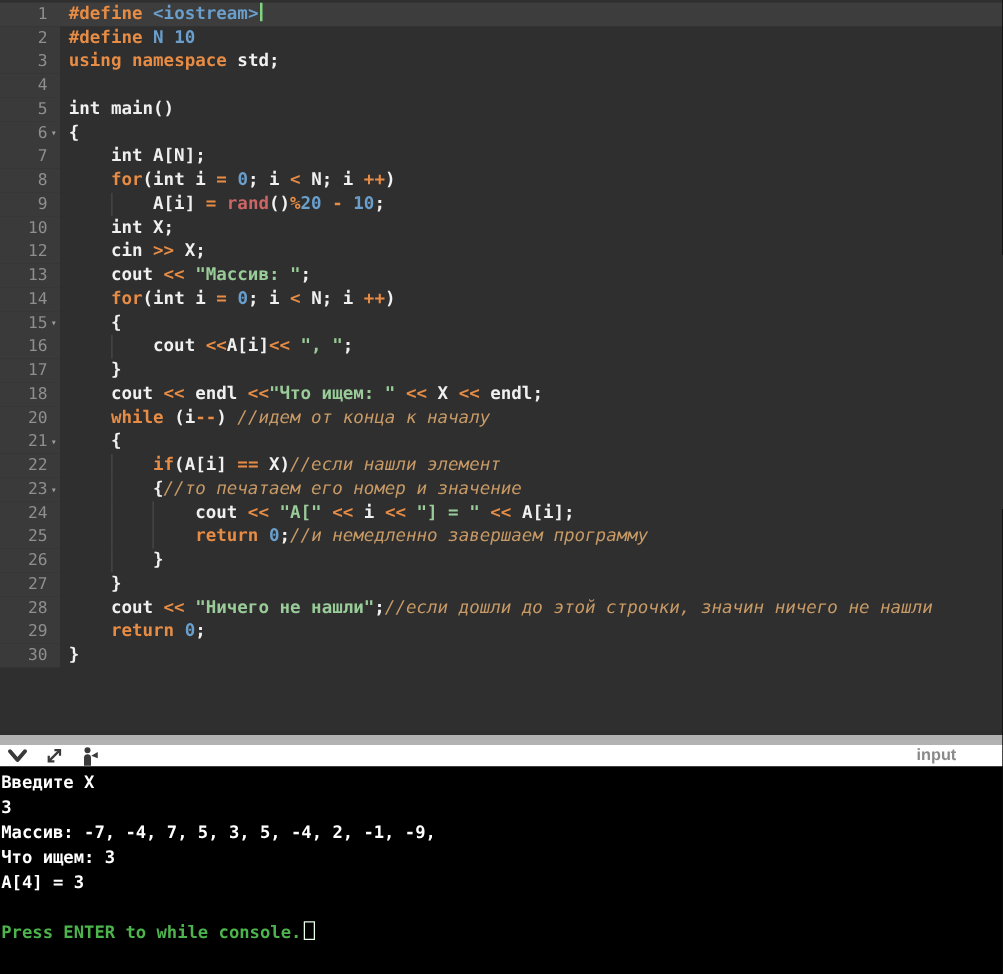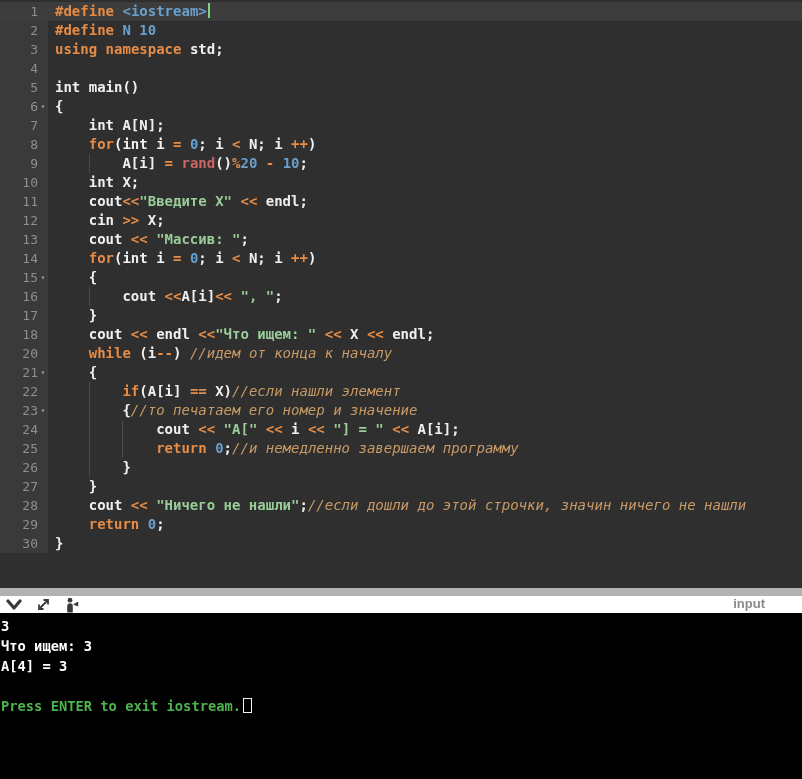--- a/index.html
+++ b/index.html
@@ -56,21 +56,20 @@
         <div class="row active"><div class="gutter"><span class="ln">1</span><span class="fold"></span></div><div class="content"><span class="tok-k">#define</span><span class="tok-p"> </span><span class="tok-n">&lt;iostream&gt;</span><span class="cursor"></span></div></div>
         <div class="row"><div class="gutter"><span class="ln">2</span><span class="fold"></span></div><div class="content"><span class="tok-k">#define</span><span class="tok-p"> </span><span class="tok-n">N</span><span class="tok-p"> </span><span class="tok-n">10</span></div></div>
         <div class="row"><div class="gutter"><span class="ln">3</span><span class="fold"></span></div><div class="content"><span class="tok-k">using</span><span class="tok-p"> </span><span class="tok-k">namespace</span><span class="tok-p"> std;</span></div></div>
         <div class="row"><div class="gutter"><span class="ln">4</span><span class="fold"></span></div><div class="content"></div></div>
         <div class="row"><div class="gutter"><span class="ln">5</span><span class="fold"></span></div><div class="content"><span class="tok-p">int main()</span></div></div>
         <div class="row"><div class="gutter"><span class="ln">6</span><span class="fold">▾</span></div><div class="content"><span class="tok-p">{</span></div></div>
         <div class="row"><div class="gutter"><span class="ln">7</span><span class="fold"></span></div><div class="content"><span class="tok-p">    int A[N];</span></div></div>
         <div class="row"><div class="gutter"><span class="ln">8</span><span class="fold"></span></div><div class="content"><span class="tok-p">    </span><span class="tok-k">for</span><span class="tok-p">(int i </span><span class="tok-k">=</span><span class="tok-p"> </span><span class="tok-n">0</span><span class="tok-p">; i </span><span class="tok-k">&lt;</span><span class="tok-p"> N; i </span><span class="tok-k">++</span><span class="tok-p">)</span></div></div>
         <div class="row"><div class="gutter"><span class="ln">9</span><span class="fold"></span></div><div class="content"><i class="guide" style="left: 40.6px;"></i><span class="tok-p">        A[i] </span><span class="tok-k">=</span><span class="tok-p"> </span><span class="tok-r">rand</span><span class="tok-p">()</span><span class="tok-k">%</span><span class="tok-n">20</span><span class="tok-p"> </span><span class="tok-k">-</span><span class="tok-p"> </span><span class="tok-n">10</span><span class="tok-p">;</span></div></div>
         <div class="row"><div class="gutter"><span class="ln">10</span><span class="fold"></span></div><div class="content"><span class="tok-p">    int X;</span></div></div>
-        <div class="row"><div class="gutter"><span class="ln">11</span><span class="fold"></span></div><div class="content"><span class="tok-p">    cout</span><span class="tok-k">&lt;&lt;</span><span class="tok-s">"Введите X"</span><span class="tok-p"> </span><span class="tok-k">&lt;&lt;</span><span class="tok-p"> endl;</span></div></div>
         <div class="row"><div class="gutter"><span class="ln">12</span><span class="fold"></span></div><div class="content"><span class="tok-p">    cin </span><span class="tok-k">&gt;&gt;</span><span class="tok-p"> X;</span></div></div>
         <div class="row"><div class="gutter"><span class="ln">13</span><span class="fold"></span></div><div class="content"><span class="tok-p">    cout </span><span class="tok-k">&lt;&lt;</span><span class="tok-p"> </span><span class="tok-s">"Массив: "</span><span class="tok-p">;</span></div></div>
         <div class="row"><div class="gutter"><span class="ln">14</span><span class="fold"></span></div><div class="content"><span class="tok-p">    </span><span class="tok-k">for</span><span class="tok-p">(int i </span><span class="tok-k">=</span><span class="tok-p"> </span><span class="tok-n">0</span><span class="tok-p">; i </span><span class="tok-k">&lt;</span><span class="tok-p"> N; i </span><span class="tok-k">++</span><span class="tok-p">)</span></div></div>
         <div class="row"><div class="gutter"><span class="ln">15</span><span class="fold">▾</span></div><div class="content"><span class="tok-p">    {</span></div></div>
         <div class="row"><div class="gutter"><span class="ln">16</span><span class="fold"></span></div><div class="content"><i class="guide" style="left: 40.6px;"></i><span class="tok-p">        cout </span><span class="tok-k">&lt;&lt;</span><span class="tok-p">A[i]</span><span class="tok-k">&lt;&lt;</span><span class="tok-p"> </span><span class="tok-s">", "</span><span class="tok-p">;</span></div></div>
         <div class="row"><div class="gutter"><span class="ln">17</span><span class="fold"></span></div><div class="content"><span class="tok-p">    }</span></div></div>
         <div class="row"><div class="gutter"><span class="ln">18</span><span class="fold"></span></div><div class="content"><span class="tok-p">    cout </span><span class="tok-k">&lt;&lt;</span><span class="tok-p"> endl </span><span class="tok-k">&lt;&lt;</span><span class="tok-s">"Что ищем: "</span><span class="tok-p"> </span><span class="tok-k">&lt;&lt;</span><span class="tok-p"> X </span><span class="tok-k">&lt;&lt;</span><span class="tok-p"> endl;</span></div></div>
         <div class="row"><div class="gutter"><span class="ln">20</span><span class="fold"></span></div><div class="content"><span class="tok-p">    </span><span class="tok-k">while</span><span class="tok-p"> (i</span><span class="tok-k">--</span><span class="tok-p">) </span><span class="tok-c">//идем от конца к началу</span></div></div>
         <div class="row"><div class="gutter"><span class="ln">21</span><span class="fold">▾</span></div><div class="content"><span class="tok-p">    {</span></div></div>
         <div class="row"><div class="gutter"><span class="ln">22</span><span class="fold"></span></div><div class="content"><i class="guide" style="left: 40.6px;"></i><span class="tok-p">        </span><span class="tok-k">if</span><span class="tok-p">(A[i] </span><span class="tok-k">==</span><span class="tok-p"> X)</span><span class="tok-c">//если нашли элемент</span></div></div>
@@ -105,21 +104,23 @@
         <circle cx="5" cy="3.2" r="2.4" fill="#3a3a3a"></circle>
         <path d="M2.2 15.5 V9 C2.2 7.2 3.4 6.3 5 6.3 C6.6 6.3 7.8 7.2 7.8 9 V15.5 Z" fill="#3a3a3a"></path>
         <path d="M8 7.5 L13.2 4.6 L13.2 9.6 Z" fill="#3a3a3a"></path>
       </svg>
     </span>
     <span class="input-label">input</span>
   </div>
 
   <div class="console">
     <div>
+        <div class="cline out"><span>Введите X</span></div>
         <div class="cline out"><span>3</span></div>
+        <div class="cline out"><span>Массив: -7, -4, 7, 5, 3, 5, -4, 2, -1, -9,</span></div>
         <div class="cline out"><span>Что ищем: 3</span></div>
         <div class="cline out"><span>A[4] = 3</span></div>
         <div class="cline blank"><span></span></div>
-        <div class="cline sys"><span>Press ENTER to exit iostream.</span><span class="block-cursor"></span></div>
+        <div class="cline sys"><span>Press ENTER to while console.</span><span class="block-cursor"></span></div>
       </div>
   </div>
 
 </div>
 
 </body></html>

